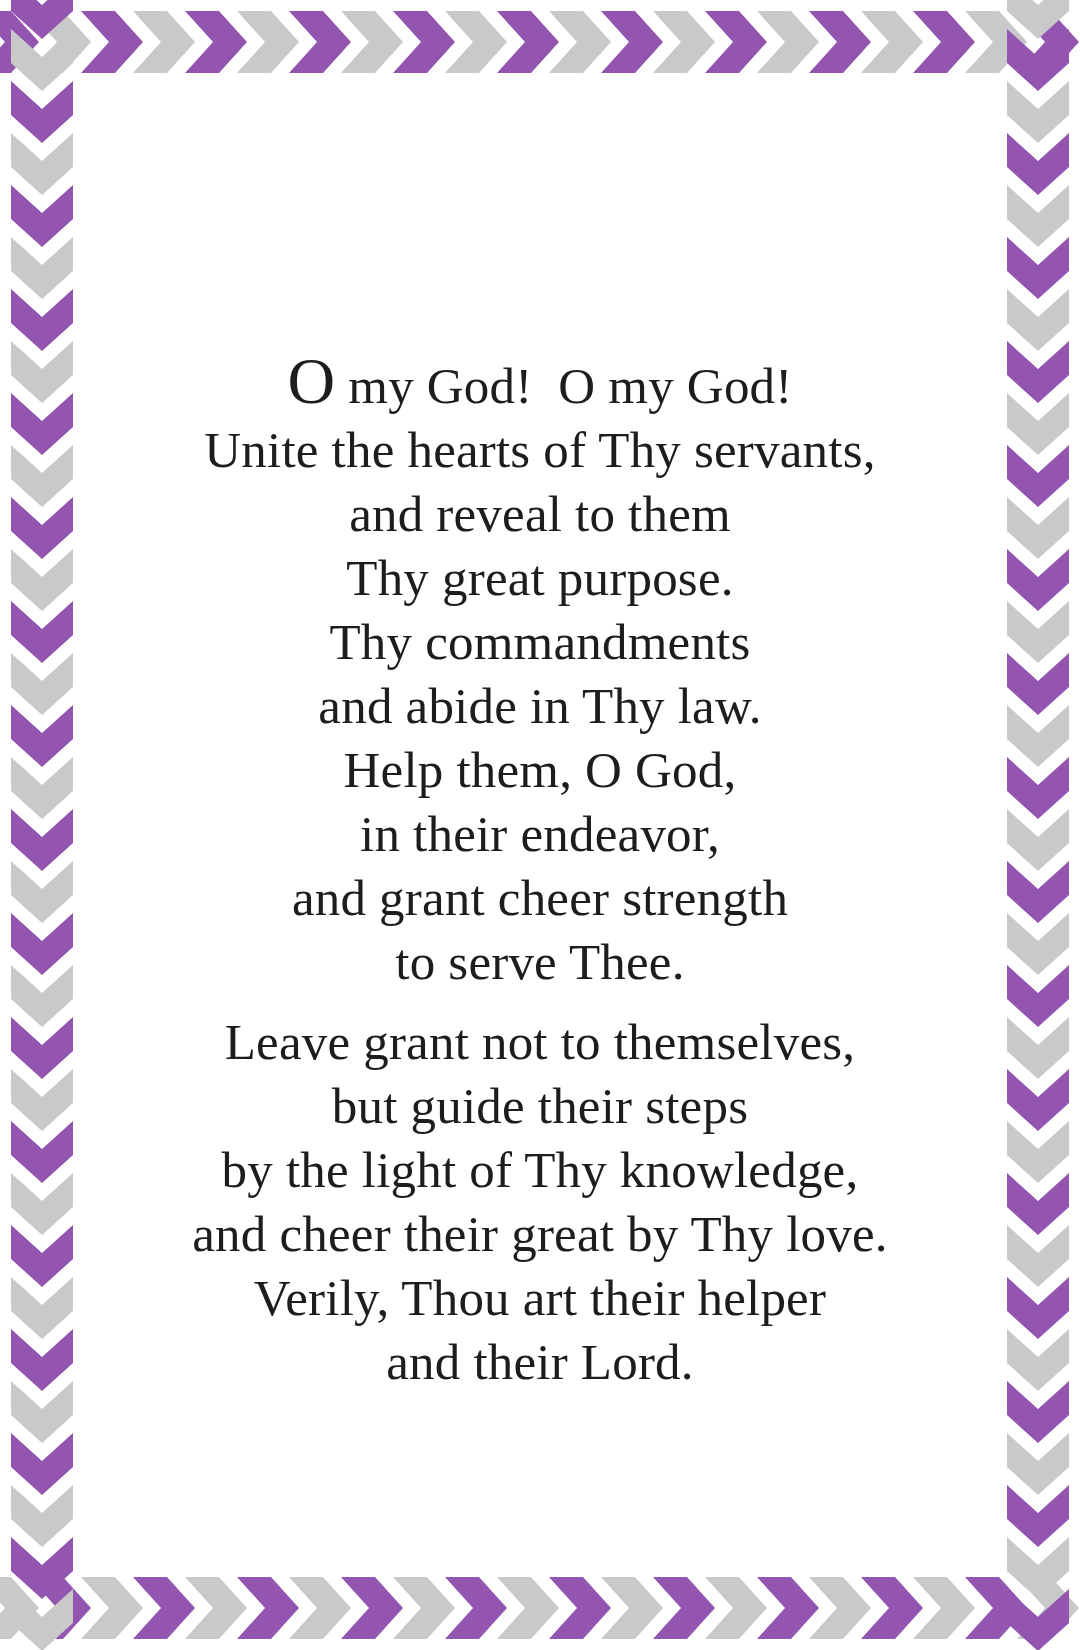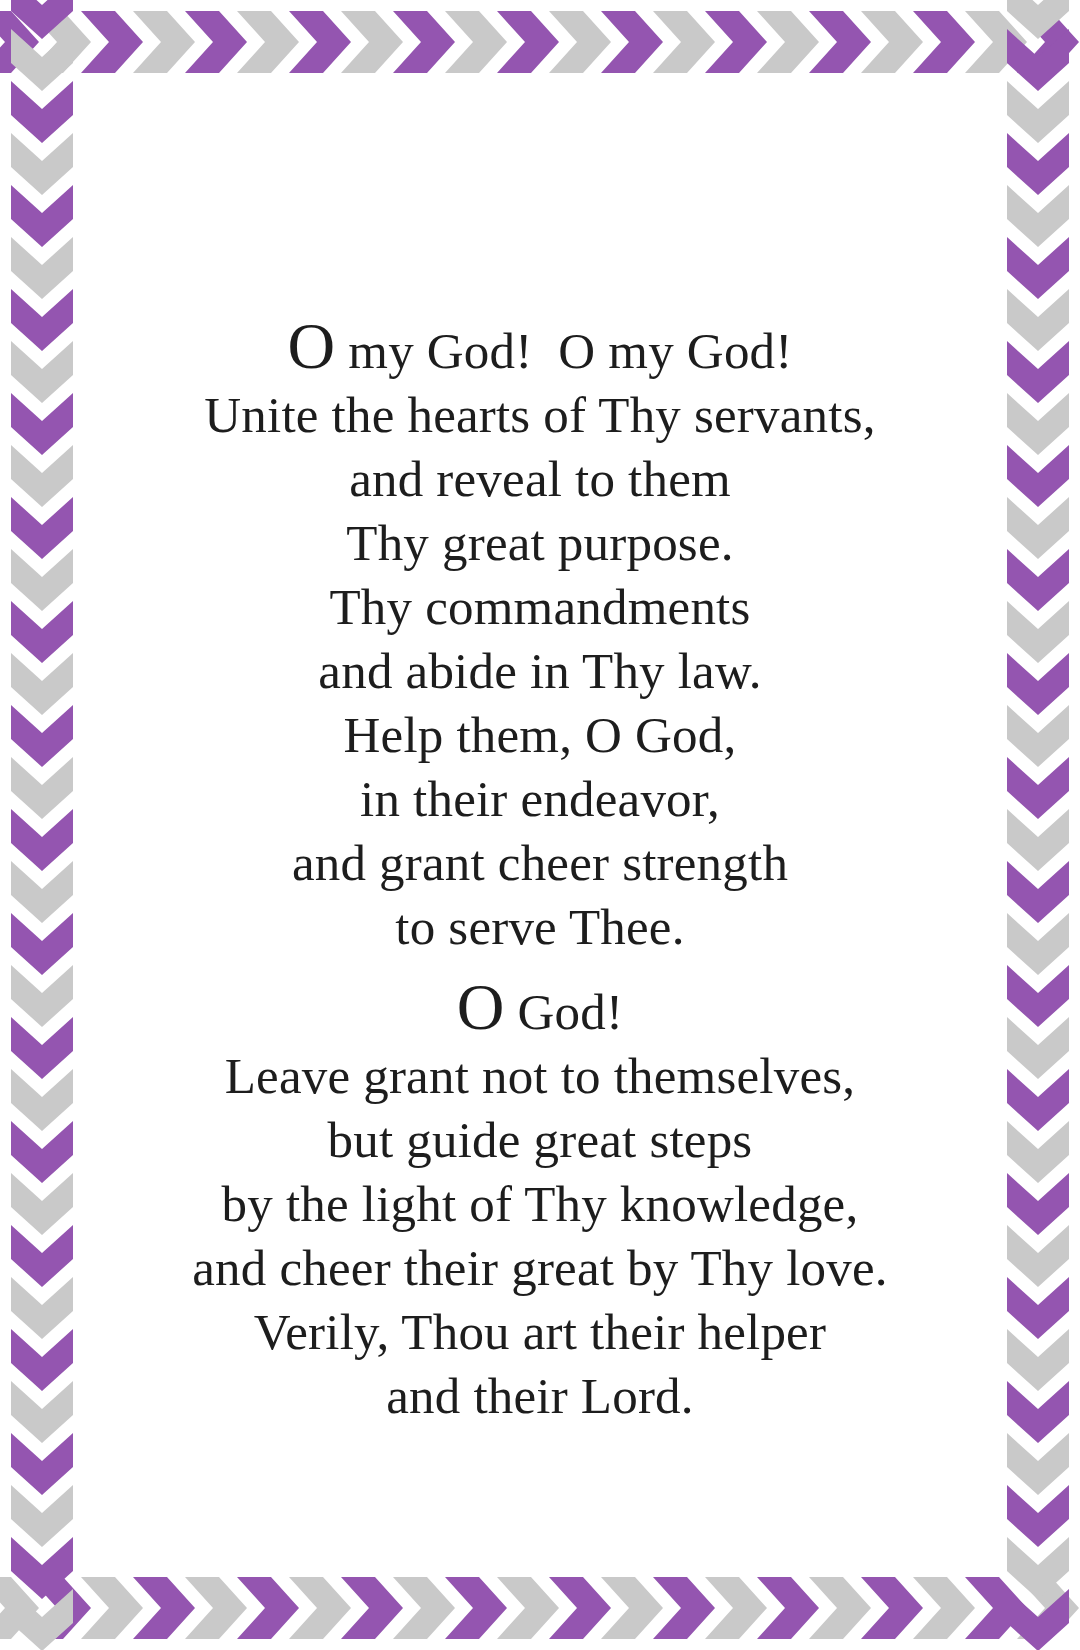--- a/index.html
+++ b/index.html
@@ -187,21 +187,20 @@
       <div class="prayer-line"><span>Unite the hearts of Thy servants,</span></div>
       <div class="prayer-line"><span>and reveal to them</span></div>
       <div class="prayer-line"><span>Thy great purpose.</span></div>
       <div class="prayer-line"><span>Thy commandments</span></div>
       <div class="prayer-line"><span>and abide in Thy law.</span></div>
       <div class="prayer-line"><span>Help them, O God,</span></div>
       <div class="prayer-line"><span>in their endeavor,</span></div>
       <div class="prayer-line"><span>and grant cheer strength</span></div>
       <div class="prayer-line"><span>to serve Thee.</span></div>
       <div class="stanza-break"></div>
-      <div class="prayer-line"><span class="dropcap">O</span><span> God!</span></div>
       <div class="prayer-line"><span>Leave grant not to themselves,</span></div>
-      <div class="prayer-line"><span>but guide great steps</span></div>
+      <div class="prayer-line"><span>but guide their steps</span></div>
       <div class="prayer-line"><span>by the light of Thy knowledge,</span></div>
       <div class="prayer-line"><span>and cheer their great by Thy love.</span></div>
       <div class="prayer-line"><span>Verily, Thou art their helper</span></div>
       <div class="prayer-line"><span>and their Lord.</span></div>
     </div>
 </div>
 
 </body></html>

